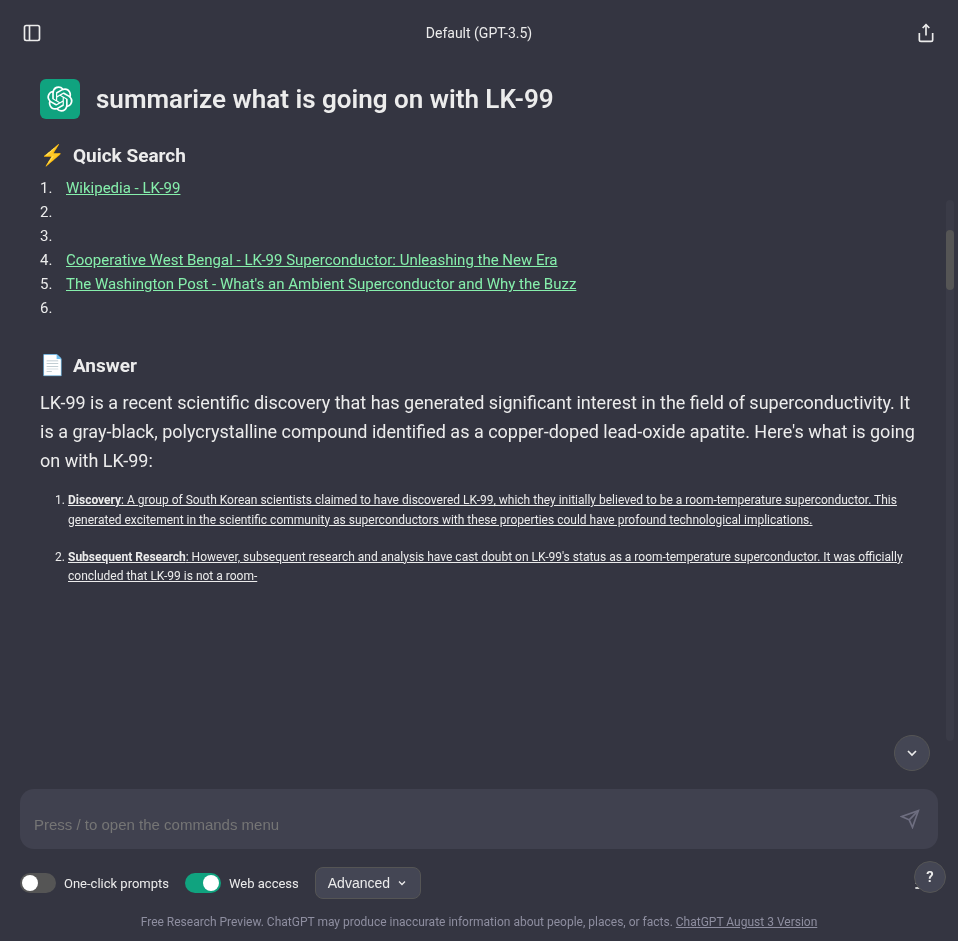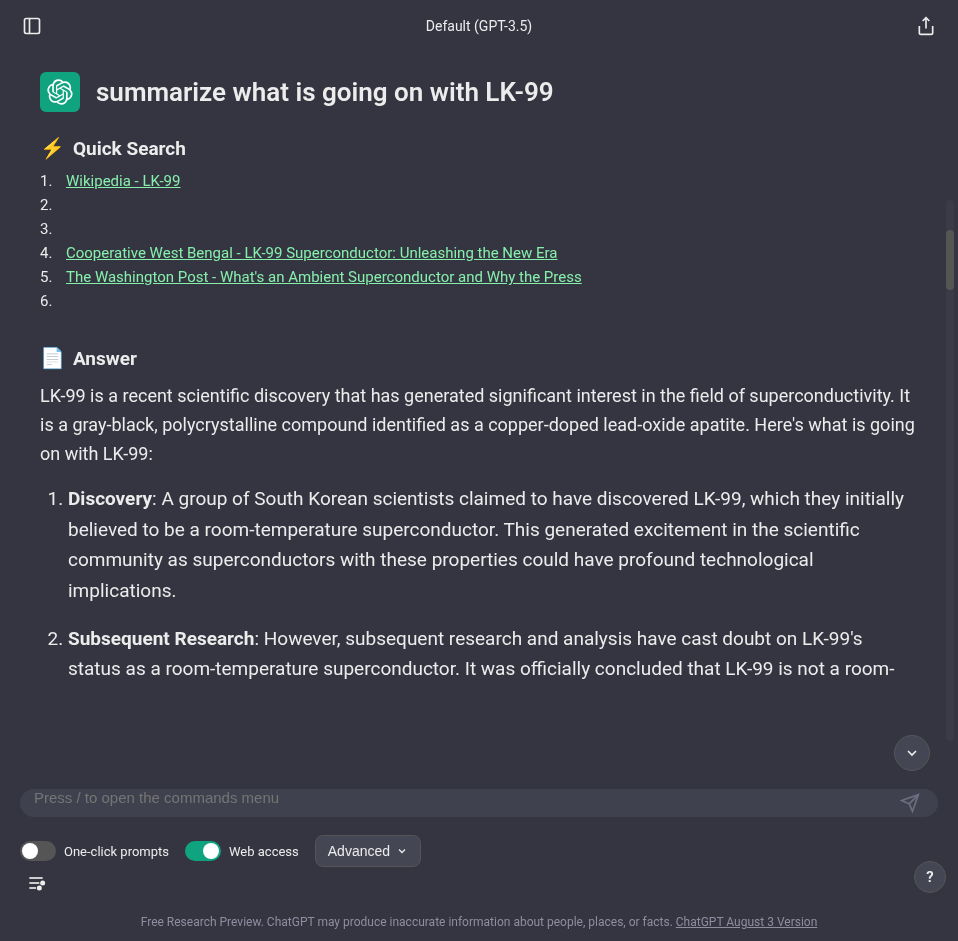--- a/index.html
+++ b/index.html
@@ -18,20 +18,21 @@
 
     
     .top-bar {
       display: flex;
       align-items: center;
       justify-content: space-between;
       padding: 8px 16px;
       height: 52px;
       background-color: #343541;
       flex-shrink: 0;
+      margin-top: 7px;
     }
 
     .top-bar-center {
       font-size: 14px;
       color: #ececec;
     }
 
     .sidebar-toggle-btn {
       background: none;
       border: none;
@@ -167,22 +168,23 @@
 
     .answer-list {
       list-style: decimal;
       padding-left: 28px;
       margin: 0;
     }
 
     .answer-list li {
       margin-bottom: 18px;
       line-height: 1.6;
-      font-size: 19px;
-      color: #ececec;
+      font-size: 12px;
+      color: #ececec;
+      text-decoration: underline;
     }
 
     .answer-list li strong {
       color: #ececec;
       font-weight: 700;
     }
 
     
     .scroll-down-btn {
       position: absolute;
@@ -225,22 +227,22 @@
       display: flex;
       align-items: center;
       gap: 6px;
     }
 
     
     .input-wrapper {
       background-color: #40414f;
       border-radius: 14px;
       display: flex;
-      align-items: flex-start;
-      padding: 0 14px;
+      align-items: flex-end;
+      padding: 16px 14px;
       gap: 10px;
       margin-bottom: 12px;
     }
 
     .chat-input {
       flex: 1;
       background: none;
       border: none;
       outline: none;
       color: #8e8ea0;
@@ -255,24 +257,23 @@
       color: #6e6e80;
       display: flex;
       align-items: center;
       padding: 4px;
       border-radius: 6px;
     }
 
     
     .bottom-controls {
       display: flex;
-      align-items: flex-start;
+      align-items: center;
       justify-content: space-between;
       padding: 6px 0 8px 0;
-      flex-direction: column;
     }
 
     .left-controls {
       display: flex;
       align-items: center;
       gap: 16px;
     }
 
     
     .toggle-group {
@@ -450,21 +451,21 @@
       </li>
       <li>
         <span class="num">3.</span>
       </li>
       <li>
         <span class="num">4.</span>
         <a>Cooperative West Bengal - LK-99 Superconductor: Unleashing the New Era</a>
       </li>
       <li>
         <span class="num">5.</span>
-        <a>The Washington Post - What's an Ambient Superconductor and Why the Press</a>
+        <a>The Washington Post - What's an Ambient Superconductor and Why the Buzz</a>
       </li>
       <li>
         <span class="num">6.</span>
       </li>
     </ol>
   </div>
 
   <div class="answer-section">
     <div class="section-heading">
       <span class="icon-char">📄</span>

